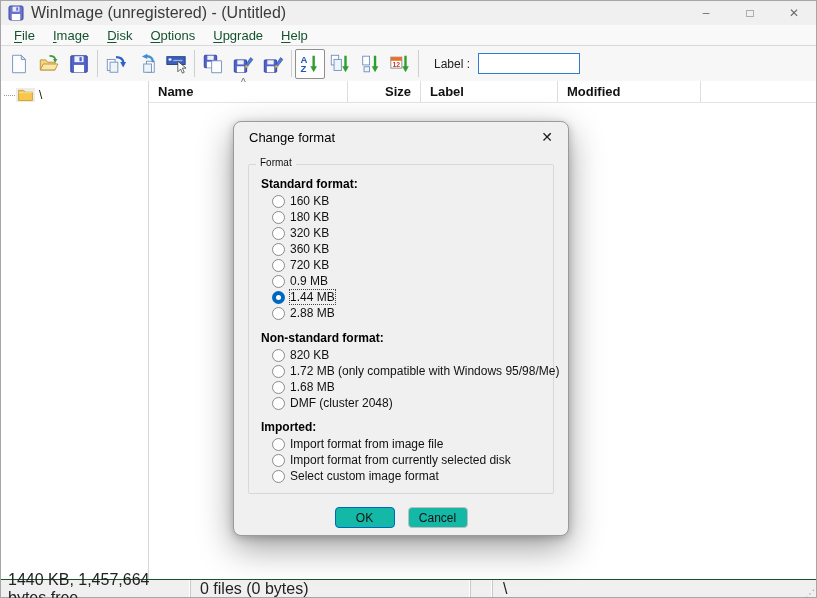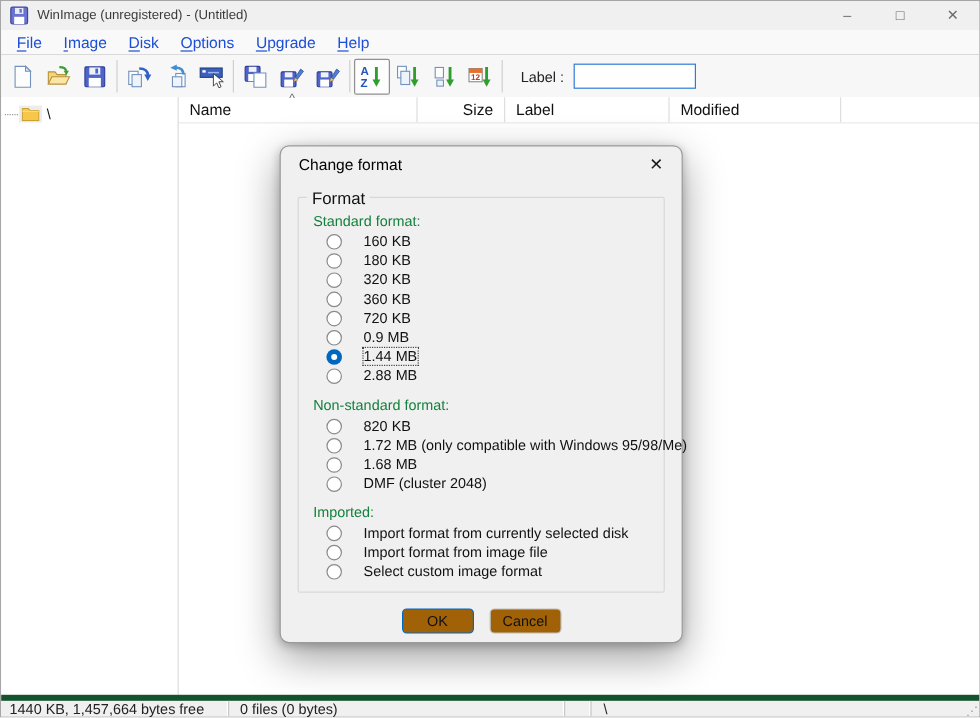--- a/index.html
+++ b/index.html
@@ -2,84 +2,84 @@
 <html><head>
 <meta charset="utf-8">
 <style>
   * { margin:0; padding:0; box-sizing:border-box; }
   html,body { width:817px; height:598px; }
   body { font-family:"Liberation Sans", sans-serif; background:#fff; position:relative; overflow:hidden; }
   .window { position:absolute; inset:0; border:1px solid #a6a6a6; background:#fff; }
 
   
   .titlebar { height:24px; background:#f0f0f0; display:flex; align-items:center; padding-left:7px; gap:7px; }
-  .title-text { font-size:11px; color:#3b3b3b; }
+  .title-text { font-size:16px; color:#3b3b3b; }
   .win-controls { margin-left:auto; display:flex; height:100%; }
   .win-btn { width:44px; height:100%; display:flex; align-items:center; justify-content:center; color:#6b6b6b; font-size:12px; }
 
   
   .menubar { height:21px; background:#f9f9f9; border-bottom:1px solid #d9d9d9; display:flex; align-items:center; padding-left:4px; }
-  .menu-item { font-size:13px; color:#1d4ed8; padding:1px 9px; }
+  .menu-item { font-size:13px; color:#14532d; padding:1px 9px; }
   .menu-item .mkey { text-decoration:underline; text-underline-offset:2px; }
 
   
   .toolbar { height:35px; background:#f7f7f7; display:flex; align-items:center; padding-left:3px; }
   .tb-btn { width:30px; height:30px; display:flex; align-items:center; justify-content:center; border:1px solid transparent; }
   .tb-btn.pressed { border:1px solid #8f8f8f; background:#fdfdfd; border-radius:2px; }
   .tb-sep { width:1px; height:27px; background:#cfcfcf; margin:0 3px; }
   .tb-label { font-size:12px; color:#222; margin:0 8px 0 12px;text-align:right; }
   .tb-input { width:102px; height:21px; border:1px solid #2f7bd6; background:#fff; font-size:12px; padding:0 4px; outline:none; }
 
   
   .main { position:absolute; top:80px; left:0; right:0; bottom:18px; display:flex; background:#fff; }
   .tree { width:148px; border-right:1px solid #d6d6d6; padding-top:5px; }
   .tree-item { display:flex; align-items:center; height:18px; font-size:12px; color:#111; }
   .connector { width:11px; border-top:1px dotted #9a9a9a; margin:0 1px 0 3px; }
   .folder-box { background:#ececec; padding:1px 2px; display:flex; align-items:center; }
   .tree-label { margin-left:4px; }
 
   .list { flex:1; position:relative; }
   .header-row { height:22px; display:flex; border-bottom:1px solid #e4e4e4; font-size:13px; color:#111; position:relative; background:#fff; }
-  .col { display:flex; align-items:center; padding:0 9px; border-right:1px solid #dedede; height:100%; }
+  .col { display:flex; align-items:center; padding:0 9px; border-right:1px solid #dedede; height:100%;font-weight:bold; }
   .col-name { width:199px; }
   .col-size { width:73px; justify-content:flex-end; }
   .col-type { width:137px; }
   .col-modified { width:143px; }
   .col-rest { flex:1; border-right:none; }
   .sort-caret { position:absolute; left:92px; top:-4px; font-size:10px; color:#666; }
   .list-body { position:absolute; top:22px; bottom:0; left:0; right:0; background:#fff; }
 
   
-  .statusbar { position:absolute; bottom:0; left:0; right:0; height:18px; background:#f0f0f0; border-top:5px solid #14532d; display:flex; align-items:stretch; font-size:12px; color:#222; }
+  .statusbar { position:absolute; bottom:0; left:0; right:0; height:18px; background:#f0f0f0; border-top:1px solid #14532d; display:flex; align-items:stretch; font-size:16px; color:#222; }
   .sb-pane { display:flex; align-items:center; border-right:1px solid #c9c9c9; box-shadow:inset -1px 0 0 #fff; }
   .sb-1 { width:190px; padding-left:7px; }
   .sb-2 { width:280px; padding-left:9px; }
   .sb-3 { width:22px; }
   .sb-4 { flex:1; padding-left:10px; border-right:none; box-shadow:none; }
   .grip { width:12px; height:100%; position:relative; }
   .grip::after { content:"⋰"; position:absolute; right:1px; bottom:-2px; font-size:10px; color:#9a9a9a; }
 
   
   .dialog { position:absolute; left:232px; top:120px; width:336px; height:415px; background:#f0f0f0;
             border:1px solid #9b9b9b; border-radius:8px; box-shadow:0 12px 34px rgba(0,0,0,.38), 0 2px 8px rgba(0,0,0,.22); z-index:10; }
   .dlg-title { height:30px; display:flex; align-items:center; padding:0 10px 0 15px; font-size:13px; color:#000; }
   .dlg-close { margin-left:auto; width:22px; height:22px; display:flex; align-items:center; justify-content:center; font-size:14px; color:#1a1a1a; }
   .groupbox { position:absolute; left:14px; right:14px; top:42px; height:330px; border:1px solid #d8d8d8; border-radius:2px; }
-  .legend { position:absolute; top:-8px; left:7px; background:#f0f0f0; padding:0 4px; font-size:14px; color:#111; }
+  .legend { position:absolute; top:-8px; left:7px; background:#f0f0f0; padding:0 4px; font-size:10px; color:#111; }
   .grp-inner { padding:12px 4px 0 7px; }
-  .section-label { font-size:12px; color:#15803d; margin-left:5px; height:16px; }
-  .radio-row { display:flex; align-items:center; gap:18px; height:16px; margin-left:16px; font-size:12px; color:#111; white-space:nowrap; }
+  .section-label { font-size:12px; color:#000000; margin-left:5px; height:16px;font-weight:bold; }
+  .radio-row { display:flex; align-items:center; gap:5px; height:16px; margin-left:16px; font-size:12px; color:#111; white-space:nowrap; }
   .radio { width:13px; height:13px; min-width:13px; border:1px solid #8a8a8a; border-radius:50%; background:#fff; }
   .radio.checked { border:none; background:#0067c0; position:relative; }
   .radio.checked::after { content:""; position:absolute; left:4px; top:4px; width:5px; height:5px; background:#fff; border-radius:50%; }
   .radio-label.focused { outline:1px dotted #444; }
   .gap-a { margin-top:10px; }
   .gap-b { margin-top:9px; }
   .dlg-buttons { position:absolute; bottom:7px; left:0; right:0; display:flex; justify-content:center; gap:13px; }
-  .btn { width:60px; height:21px; background:#a16207; border:1px solid #bfbfbf; border-radius:4px; font-size:12px; color:#111; display:flex; align-items:center; justify-content:center; }
+  .btn { width:60px; height:21px; background:#14b8a6; border:1px solid #bfbfbf; border-radius:4px; font-size:12px; color:#111; display:flex; align-items:center; justify-content:center; }
   .btn.default { border-color:#0067c0; }
 </style>
 </head>
 <body>
 
 <div class="window">
 
   <div class="titlebar">
     <span style="display:flex">
       <svg width="16" height="16" viewBox="0 0 16 16">
@@ -312,25 +312,25 @@
             <span class="radio-label">1.68 MB</span>
           </div>
         <div class="radio-row">
             <span class="radio"></span>
             <span class="radio-label">DMF (cluster 2048)</span>
           </div>
 
         <div class="section-label gap-b">Imported:</div>
         <div class="radio-row">
             <span class="radio"></span>
+            <span class="radio-label">Import format from image file</span>
+          </div>
+        <div class="radio-row">
+            <span class="radio"></span>
             <span class="radio-label">Import format from currently selected disk</span>
-          </div>
-        <div class="radio-row">
-            <span class="radio"></span>
-            <span class="radio-label">Import format from image file</span>
           </div>
         <div class="radio-row">
             <span class="radio"></span>
             <span class="radio-label">Select custom image format</span>
           </div>
 
       </div>
     </div>
 
     <div class="dlg-buttons">

